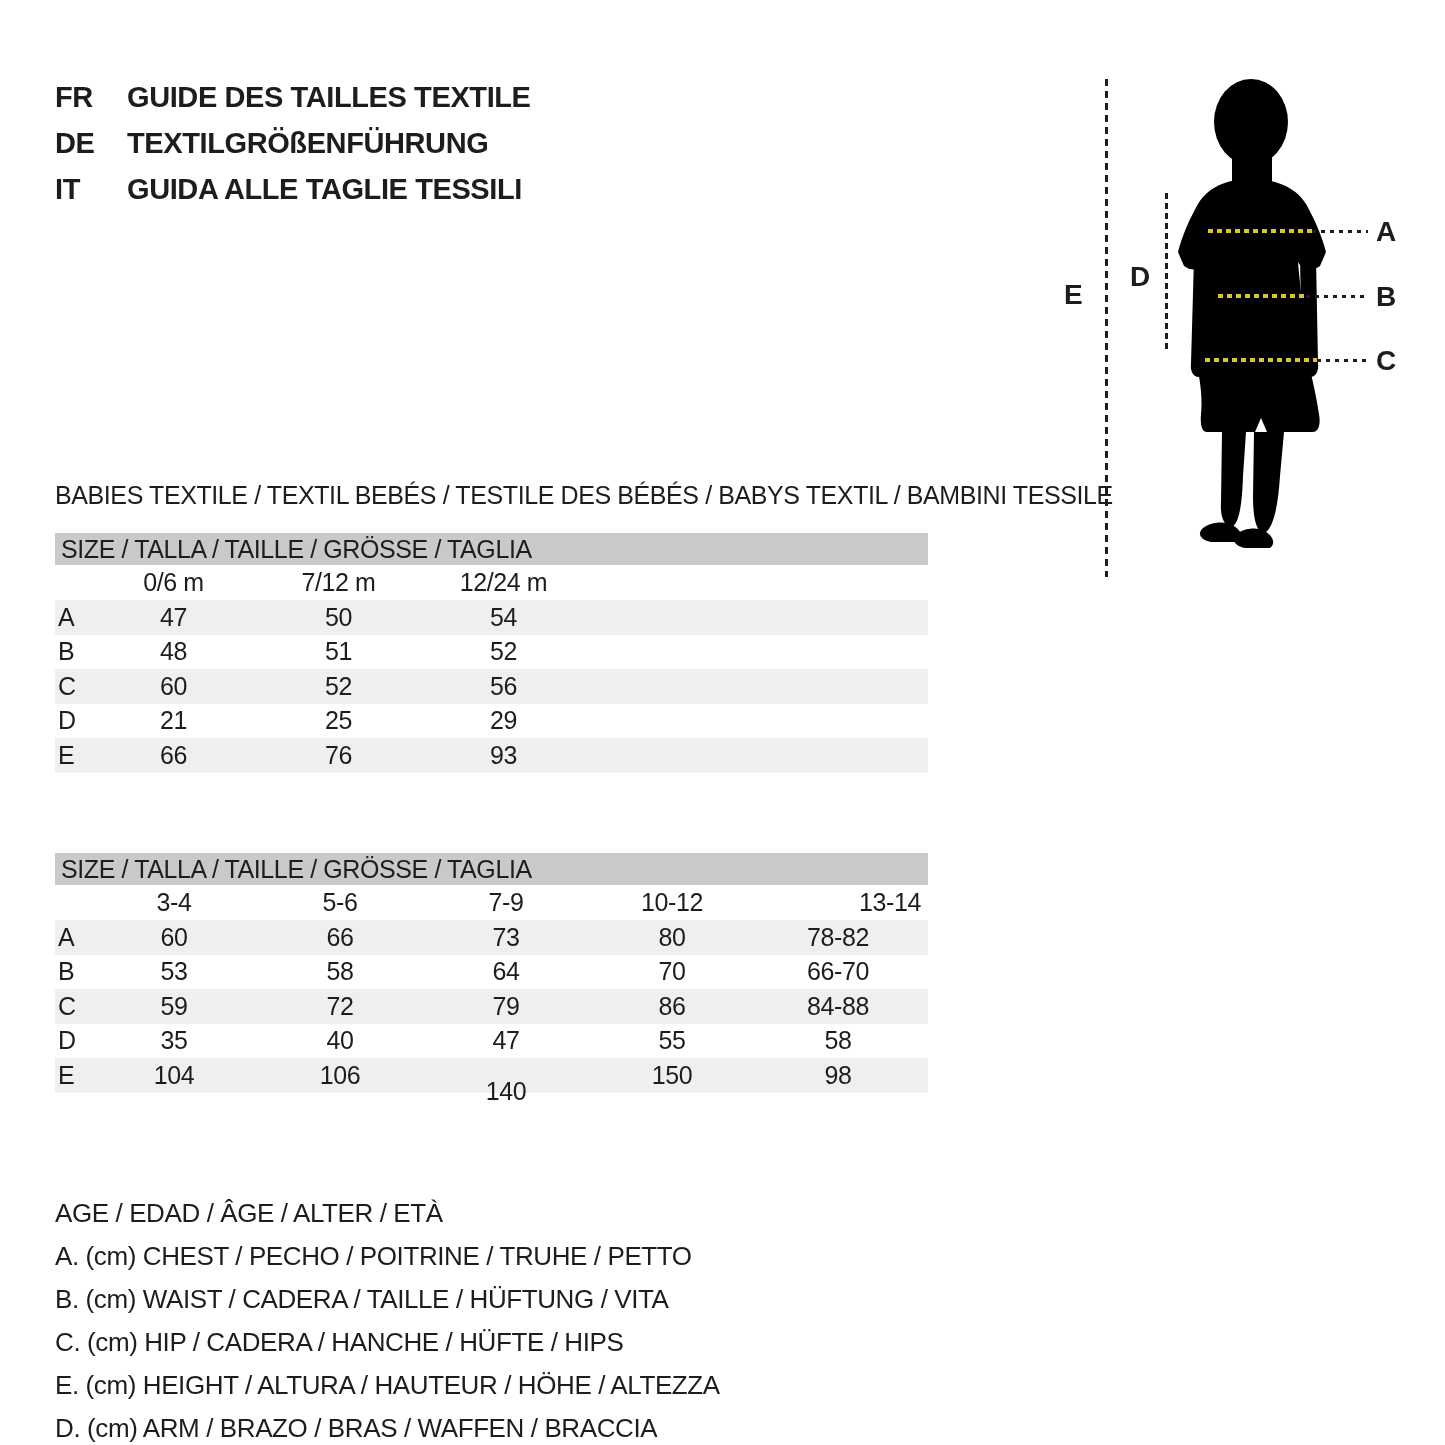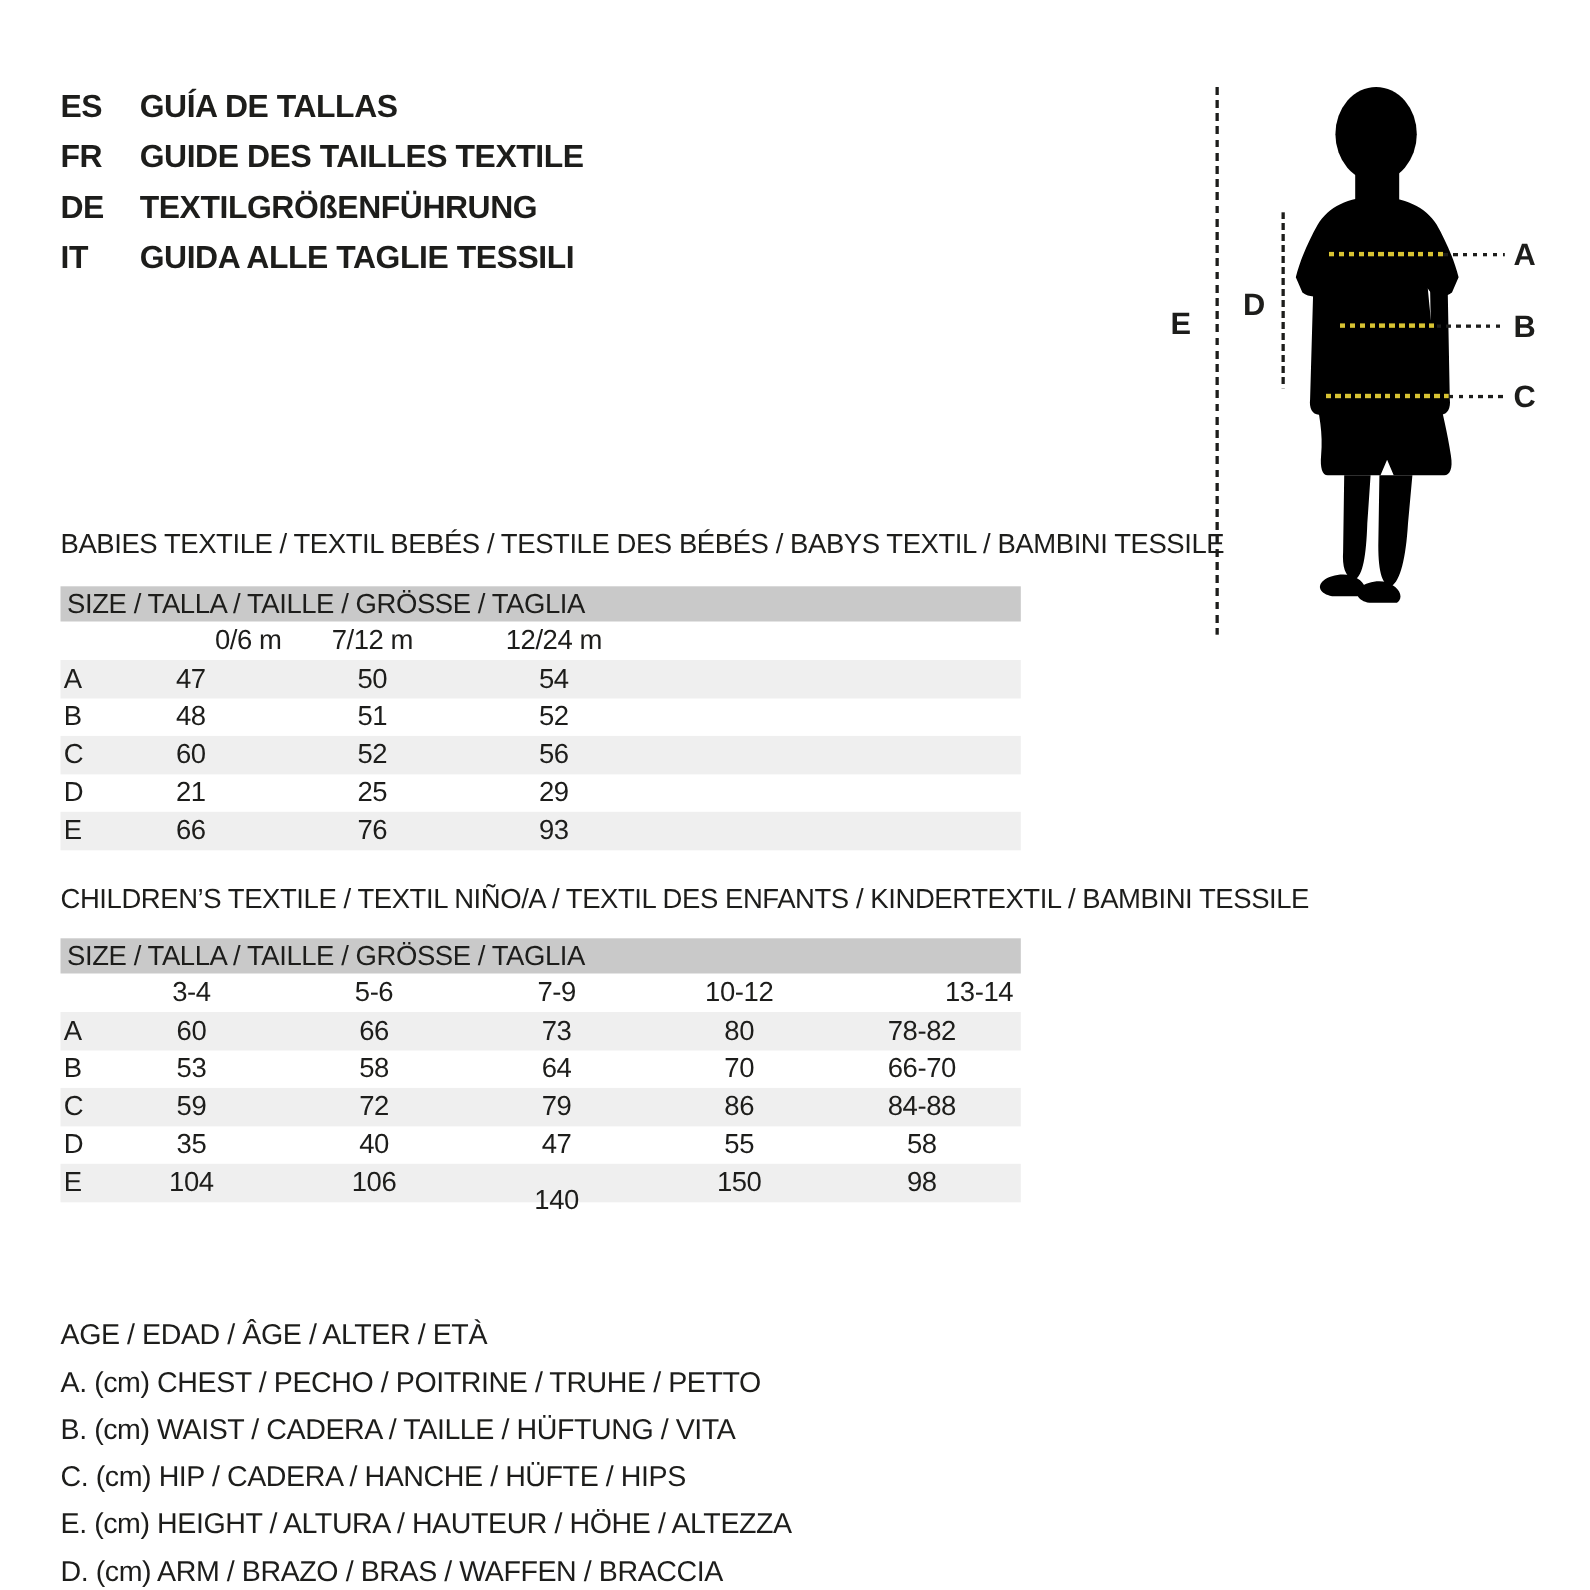--- a/index.html
+++ b/index.html
@@ -36,24 +36,20 @@
   
   #legend{position:absolute;left:55px;top:1192px;font-size:26px;}
   .legend-line{height:43px;display:flex;align-items:center;white-space:nowrap;}
 </style>
 </head>
 <body>
 
 <div id="page">
 
   <div id="lang-block">
-      <div class="lang-row">
-        <span class="lang-code">ES</span>
-        <span>GUÍA DE TALLAS</span>
-      </div>
       <div class="lang-row">
         <span class="lang-code">FR</span>
         <span>GUIDE DES TAILLES TEXTILE</span>
       </div>
       <div class="lang-row">
         <span class="lang-code">DE</span>
         <span>TEXTILGRÖßENFÜHRUNG</span>
       </div>
       <div class="lang-row">
         <span class="lang-code">IT</span>
@@ -92,21 +88,21 @@
 
   <div class="hyellow" style="left:1205px;top:358px;width:112px;"></div>
   <div class="hdots" style="left:1317px;top:359px;width:51px;"></div>
   <span class="fig-letter" style="left:1376px;top:345px;">C</span>
 
   <div class="section-title" style="top:481px;">BABIES TEXTILE / TEXTIL BEBÉS / TESTILE DES BÉBÉS / BABYS TEXTIL / BAMBINI TESSILE</div>
   <div class="size-table" id="babies-table" style="top:533px;">
       <div class="table-bar">SIZE / TALLA / TAILLE / GRÖSSE / TAGLIA</div>
       <div class="cols-row">
         <span class="row-label"></span>
-        <span class="cell" style="width: 165px; text-align: right;">0/6 m</span>
+        <span class="cell" style="width: 165px;">0/6 m</span>
         <span class="cell" style="width: 165px;">7/12 m</span>
         <span class="cell" style="width: 165px;">12/24 m</span>
       </div>
       <div class="data-row stripe">
         <span class="row-label">A</span>
         <span class="cell" style="width: 165px;">47</span>
         <span class="cell" style="width: 165px;">50</span>
         <span class="cell" style="width: 165px;">54</span>
       </div>
       <div class="data-row">
@@ -128,21 +124,20 @@
         <span class="cell" style="width: 165px;">29</span>
       </div>
       <div class="data-row stripe">
         <span class="row-label">E</span>
         <span class="cell" style="width: 165px;">66</span>
         <span class="cell" style="width: 165px;">76</span>
         <span class="cell" style="width: 165px;">93</span>
       </div>
     </div>
 
-  <div class="section-title" style="top:803px;">CHILDREN’S TEXTILE / TEXTIL NIÑO/A / TEXTIL DES ENFANTS / KINDERTEXTIL / BAMBINI TESSILE</div>
   <div class="size-table" id="children-table" style="top:853px;">
       <div class="table-bar">SIZE / TALLA / TAILLE / GRÖSSE / TAGLIA</div>
       <div class="cols-row">
         <span class="row-label"></span>
         <span class="cell" style="width: 166px;">3-4</span>
         <span class="cell" style="width: 166px;">5-6</span>
         <span class="cell" style="width: 166px;">7-9</span>
         <span class="cell" style="width: 166px;">10-12</span>
         <span class="cell" style="width: 166px; text-align: right;">13-14</span>
       </div>

